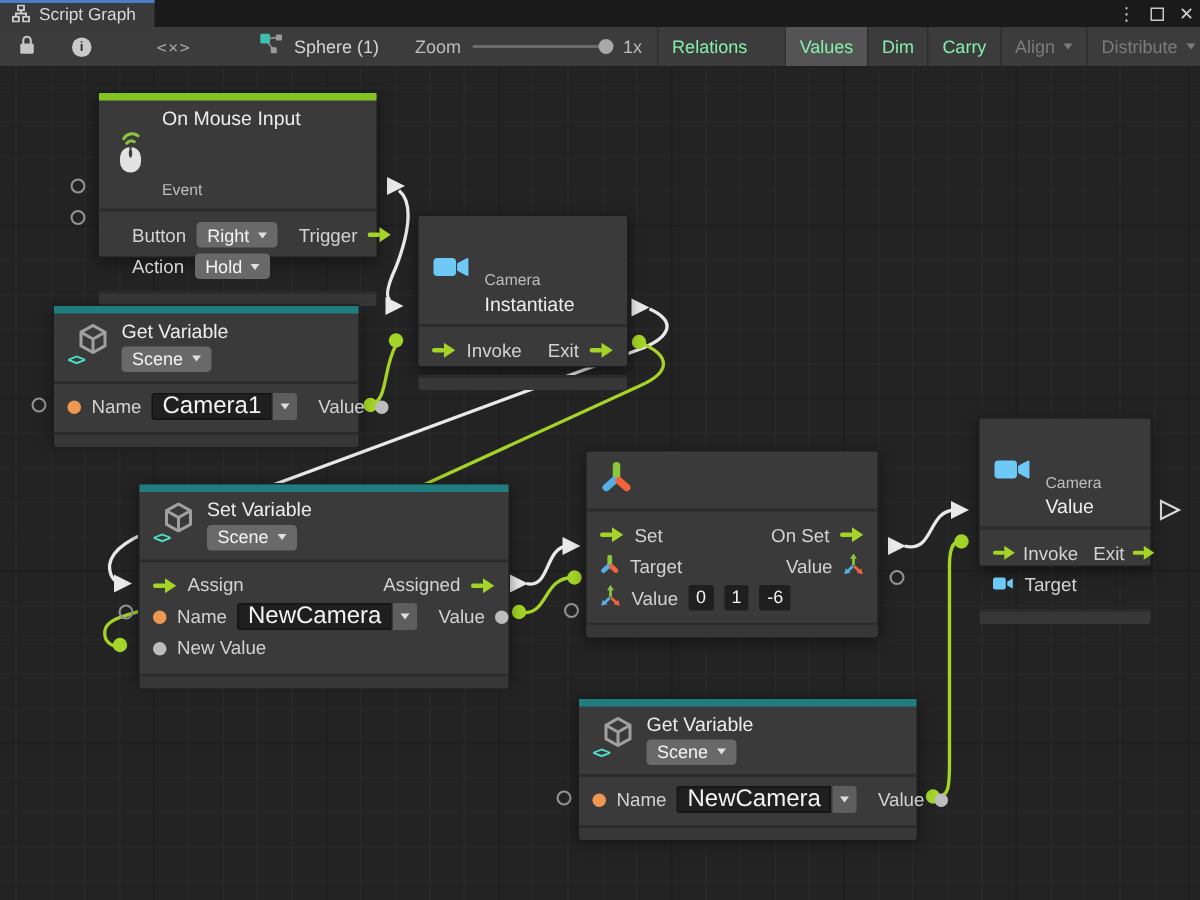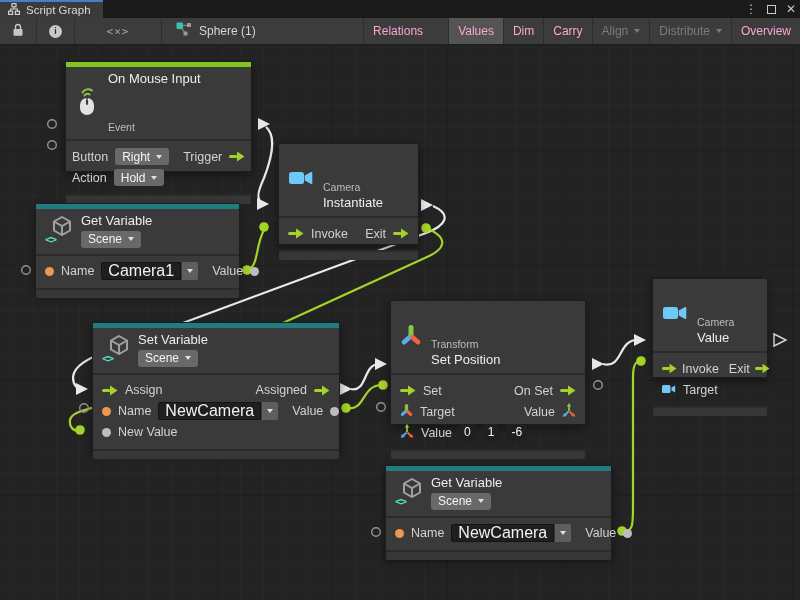--- a/index.html
+++ b/index.html
@@ -23,21 +23,21 @@
   .tsep { width:1px; background:#2D2D2D; }
   .infoc { width:13px; height:13px; border-radius:50%; background:#C9C9C9; color:#2E2E2E;
            font-size:9px; font-weight:bold; display:flex; align-items:center; justify-content:center; }
   .codeglyph { color:#A8A8A8; font-family:"DejaVu Sans Mono", monospace; font-size:11px; letter-spacing:1px; }
   .crumb { display:flex; align-items:center; gap:7px; padding:0 14px; color:#D5D5D5; }
   .zoomgrp { display:flex; align-items:center; gap:8px; padding:0 10px; color:#BDBDBD; }
   .ztrack { position:relative; width:92px; height:2px; background:#6B6B6B; border-radius:1px; }
   .zknob { position:absolute; right:-2px; top:-4px; width:10px; height:10px; border-radius:50%; background:#A8A8A8; }
   .rbtns { display:flex; margin-left:auto; height:100%; }
   .rbtn { display:flex; align-items:center; gap:6px; padding:0 9px; border-left:1px solid #2D2D2D;
-          color:#f9a8d4; font-size:12px; }
+          color:#86efac; font-size:12px; }
   .rbtn.active { background:#545454;margin-left:16px; }
   .rbtn.disabled { color:#7C7C7C; }
   .car { width:0; height:0; border-left:3.5px solid transparent; border-right:3.5px solid transparent;
          border-top:4px solid #E0E0E0; display:inline-block; }
   .rbtn.disabled .car { border-top-color:#7C7C7C; }
 
   
   .canvas { position:absolute; left:0; top:45px; width:800px; height:555px; background-color:#232323;
     background-image:
       linear-gradient(rgba(0,0,0,0.22) 1px, transparent 1px),
@@ -85,21 +85,21 @@
                   font-family:"DejaVu Sans Mono", monospace; letter-spacing:-1px; }
 
   
   #n-omi { left:65px; top:61px;  width:187px; height:111px; }
   #n-inst { left:278px; top:143px; width:141px; height:102px; }
   #n-gv1 { left:35px;  top:203px; width:205px; height:90px; }
   #n-sv  { left:92px;  top:322px; width:248px; height:130px; }
   #n-tsp { left:390px; top:300px; width:196px; height:125px; }
   #n-rnd { left:652px; top:278px; width:116px; height:100px; }
   #n-gv2 { left:385px; top:465px; width:227px; height:94px; }
-  #n-omi .row { padding-left:6px; }
+  #n-omi .row { padding-left:22px; }
 </style>
 </head>
 <body>
 
 <div id="stage">
 
   <div class="tabbar">
     <div class="tab">
       <span>
         <svg width="12" height="12" viewBox="0 0 12 12" stroke="#CFCFCF" fill="none" stroke-width="1.2">
@@ -139,20 +139,27 @@
     <div class="crumb">
       <span>
         <svg width="16" height="15" viewBox="0 0 16 15">
           <path d="M4,4 L12,3 M4,4 L9,11" stroke="#8A8A8A" stroke-width="1.2"></path>
           <rect x="0.5" y="0.5" width="6.5" height="6.5" rx="1" fill="#41BFAE"></rect>
           <rect x="11" y="1" width="4" height="4" rx="0.5" fill="#9A9A9A"></rect>
           <rect x="7.5" y="9.5" width="4" height="4" rx="0.5" fill="#9A9A9A"></rect>
         </svg>
       </span>
       <span>Sphere (1)</span>
+    </div>
+    <div class="zoomgrp">
+      <span>Zoom</span>
+      <span class="ztrack">
+        <span class="zknob"></span>
+      </span>
+      <span>1x</span>
     </div>
     <div class="rbtns">
       <div class="rbtn">
           <span>Relations</span>
         </div>
       <div class="rbtn active">
           <span>Values</span>
         </div>
       <div class="rbtn">
           <span>Dim</span>
@@ -401,24 +408,20 @@
 
   <div class="node" id="n-tsp">
     <div class="nhead">
       <span>
         <svg width="22" height="24" viewBox="0 0 22 24">
           <line x1="11" y1="12" x2="11" y2="4.5" stroke="#8CC63F" stroke-width="5" stroke-linecap="round"></line>
           <line x1="9.3" y1="14.5" x2="4.2" y2="19" stroke="#55AEE8" stroke-width="5" stroke-linecap="round"></line>
           <line x1="12.7" y1="14.5" x2="17.8" y2="19" stroke="#F2633C" stroke-width="5" stroke-linecap="round"></line>
         </svg>
       </span>
-      <div class="htxt">
-        <div class="cat">Transform</div>
-        <div class="ttl">Set Position</div>
-      </div>
     </div>
     <div class="nbody">
       <div class="row">
         <span class="fa">
             <svg width="16" height="11" viewBox="0 0 16 11" fill="#A3D427">
               <rect x="0" y="4" width="8.5" height="3" rx="1.5"></rect>
               <polygon points="8,0.5 15.5,5.5 8,10.5"></polygon>
             </svg>
           </span>
         <span class="lbl">Set</span>

